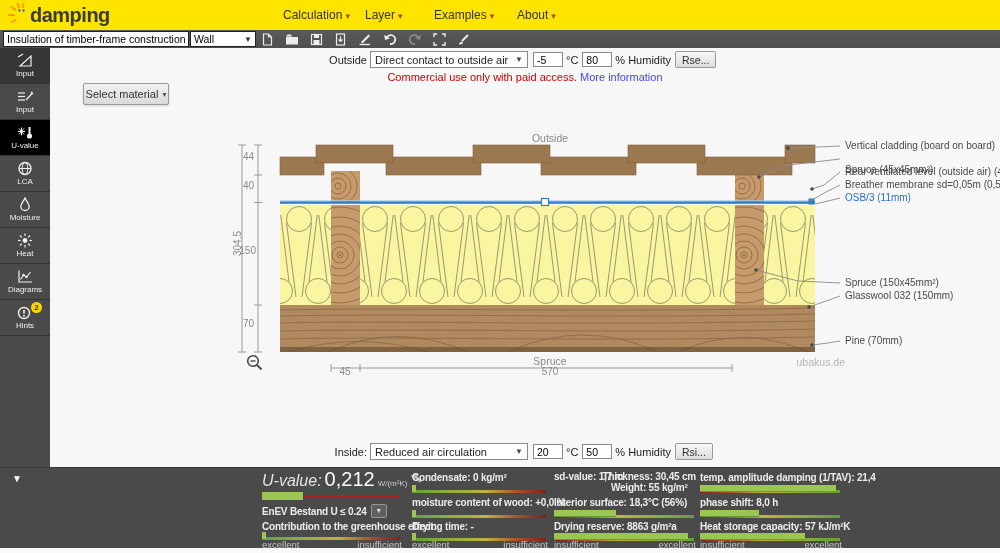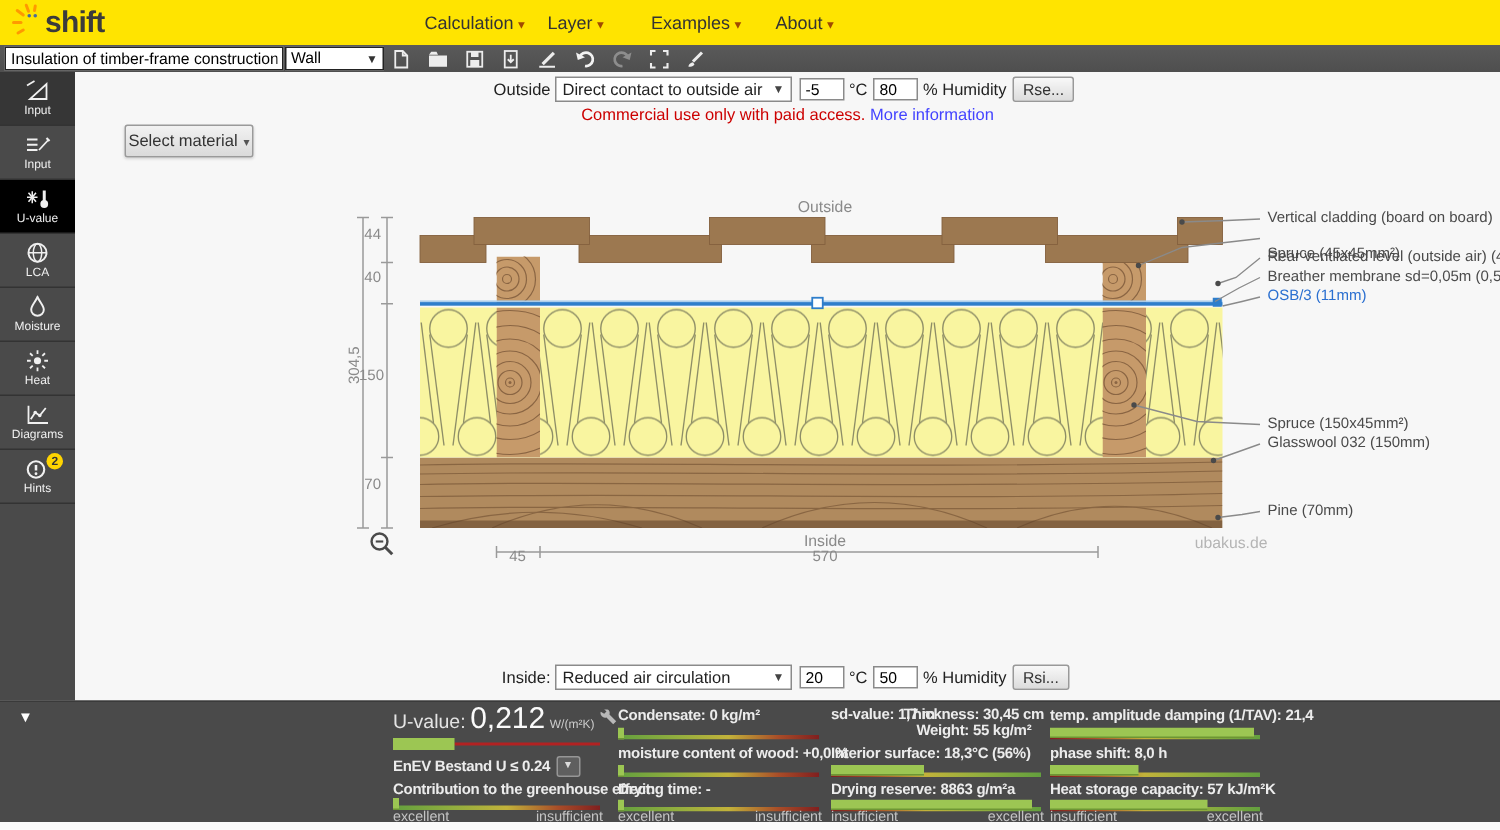--- a/index.html
+++ b/index.html
@@ -51,21 +51,21 @@
   .plabel{position:absolute;font-size:10px;font-weight:bold;letter-spacing:-.2px;white-space:nowrap;color:#ececec;}
   .bar{position:absolute;height:8px;overflow:hidden;}
   .bar .scale{position:absolute;left:0;right:0;bottom:0;height:3px;}
   .scale.down{background:linear-gradient(90deg,#639f3e,#93ae3e 30%,#c2b23a 55%,#a84c28 80%,#801f1f);}
   .scale.up{background:linear-gradient(90deg,#801f1f,#a84c28 20%,#c2b23a 45%,#93ae3e 70%,#639f3e);}
   .bar .fill{position:absolute;left:0;top:0;height:6px;background:#9cc653;border-bottom:1px solid #6d9634;}
   .bar.uv .fill{height:8px;border-bottom:none;}
   .bar.uv .redline{position:absolute;top:3px;height:2px;right:0;background:#b22222;}
   .pfoot{position:absolute;left:0;right:0;top:71px;display:flex;justify-content:space-between;font-size:9.5px;color:#c4c4c4;}
   .uv-row{position:absolute;left:0;top:0;display:flex;align-items:baseline;gap:3px;white-space:nowrap;}
-  .uv-l{font-size:13px;color:#e4e4e4;}
+  .uv-l{font-size:16px;color:#e4e4e4;font-style:italic;}
   .uv-v{font-size:20px;color:#fafafa;}
   .uv-u{font-size:8px;color:#cccccc;}
   .enev-row{position:absolute;left:0;top:36px;display:flex;align-items:center;gap:4px;}
   .enev-btn{width:14px;height:12px;background:#5f5f5f;border:1px solid #969696;border-radius:2px;font-size:7px;color:#dcdcdc;text-align:center;line-height:11px;cursor:pointer;}
   .col3-r1{position:absolute;left:0;top:3px;width:100%;}
   .col3-right{position:absolute;right:0;top:0;text-align:center;}
   .bottom-strip{position:absolute;left:0;top:548px;width:1000px;height:5px;background:#fafafa;}
 </style>
 </head>
 <body>
@@ -78,21 +78,21 @@
         <g stroke="#ff9900" stroke-width="2" stroke-linecap="round">
           <line x1="6" y1="13" x2="1" y2="13"></line>
             <line x1="7.5" y1="8" x2="3.5" y2="5"></line>
           <line x1="11" y1="5.5" x2="9.5" y2="1.5"></line>
             <line x1="15" y1="5" x2="15.5" y2="2"></line>
           <line x1="7.5" y1="18" x2="4" y2="20"></line>
         </g>
         <circle cx="11.5" cy="8.5" r="1.2" fill="#4a6a9a"></circle>
           <circle cx="15.5" cy="8.5" r="1.2" fill="#4a6a9a"></circle>
       </svg>
-      <span class="logo-text">shift</span>
+      <span class="logo-text">damping</span>
     </div>
     <div class="menu-item" style="left:283px;"><span>Calculation</span><span class="menu-caret">▾</span></div>
     <div class="menu-item" style="left:365px;"><span>Layer</span><span class="menu-caret">▾</span></div>
     <div class="menu-item" style="left:434px;"><span>Examples</span><span class="menu-caret">▾</span></div>
     <div class="menu-item" style="left:517px;"><span>About</span><span class="menu-caret">▾</span></div>
   </div>
 
   <div class="toolbar">
     <input class="proj-input" value="Insulation of timber-frame construction" style="">
     <div class="type-select">
@@ -414,21 +414,21 @@
         <circle cx="560" cy="13" r="1.8"></circle>
           <circle cx="531" cy="42" r="1.8"></circle>
           <circle cx="584" cy="54" r="1.8"></circle>
         <circle cx="528" cy="135" r="1.8"></circle>
           <circle cx="581" cy="172" r="1.8"></circle>
           <circle cx="584" cy="210" r="1.8"></circle>
       </g>
     </svg>
 
     <span class="draw-text" style="left:440px;top:84px;width:120px;text-align:center;">Outside</span>
-    <span class="draw-text" style="left:440px;top:307px;width:120px;text-align:center;">Inside</span>
+    <span class="draw-text" style="left:440px;top:307px;width:120px;text-align:center;">Spruce</span>
     <span class="draw-text" style="left:690px;top:308px;width:105px;text-align:right;color:#b5b5b5;">ubakus.de</span>
 
     <span class="dim-text" style="left:184px;top:103px;">44</span>
     <span class="dim-text" style="left:184px;top:132px;">40</span>
     <span class="dim-text" style="left:186px;top:197px;">150</span>
     <span class="dim-text" style="left:184px;top:270px;">70</span>
     <span class="dim-text" style="left:162px;top:190px;width:50px;text-align:center;transform:rotate(-90deg);">304,5</span>
     <span class="dim-text" style="left:280px;top:318px;width:30px;text-align:center;">45</span>
     <span class="dim-text" style="left:460px;top:318px;width:80px;text-align:center;">570</span>
 

